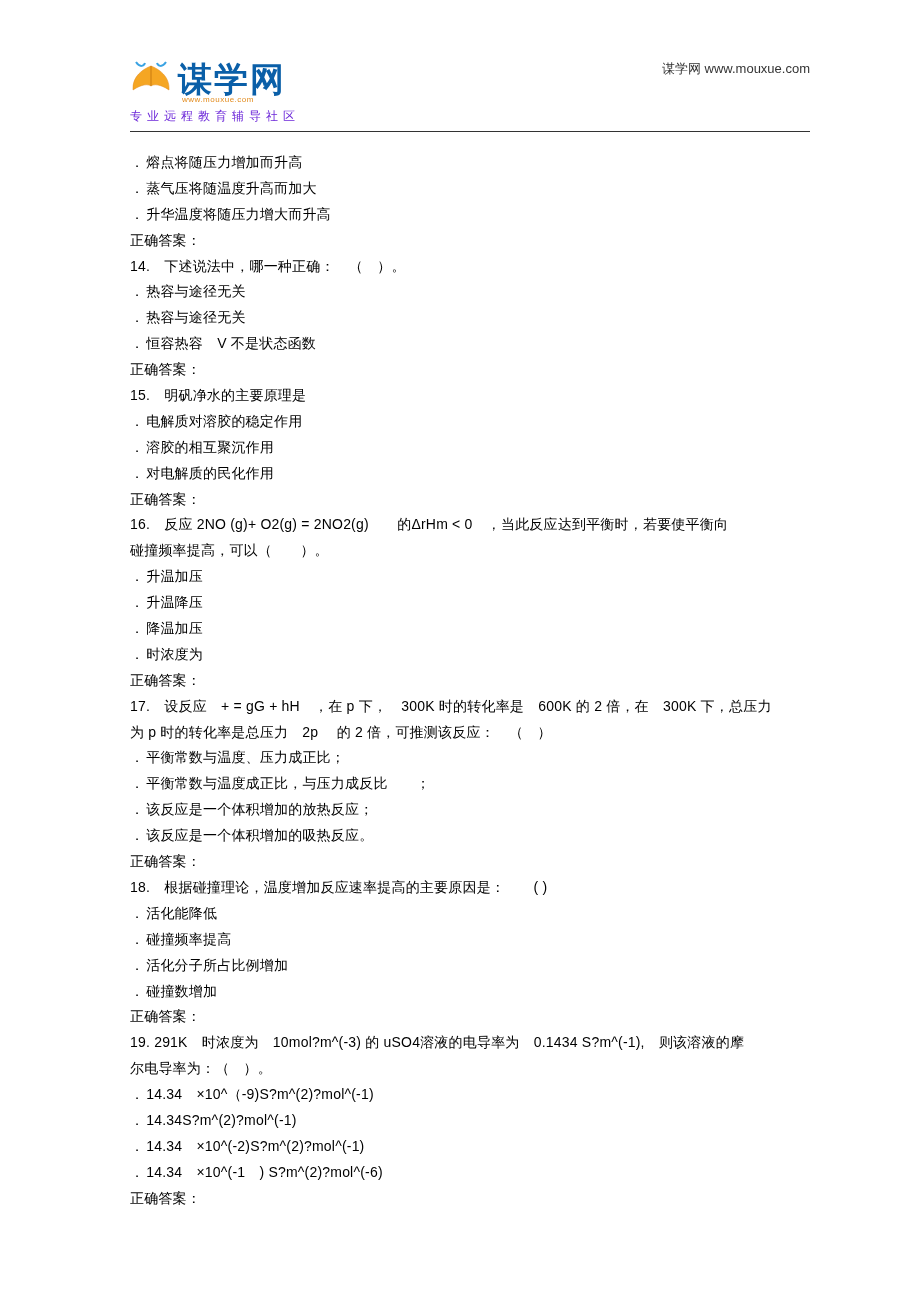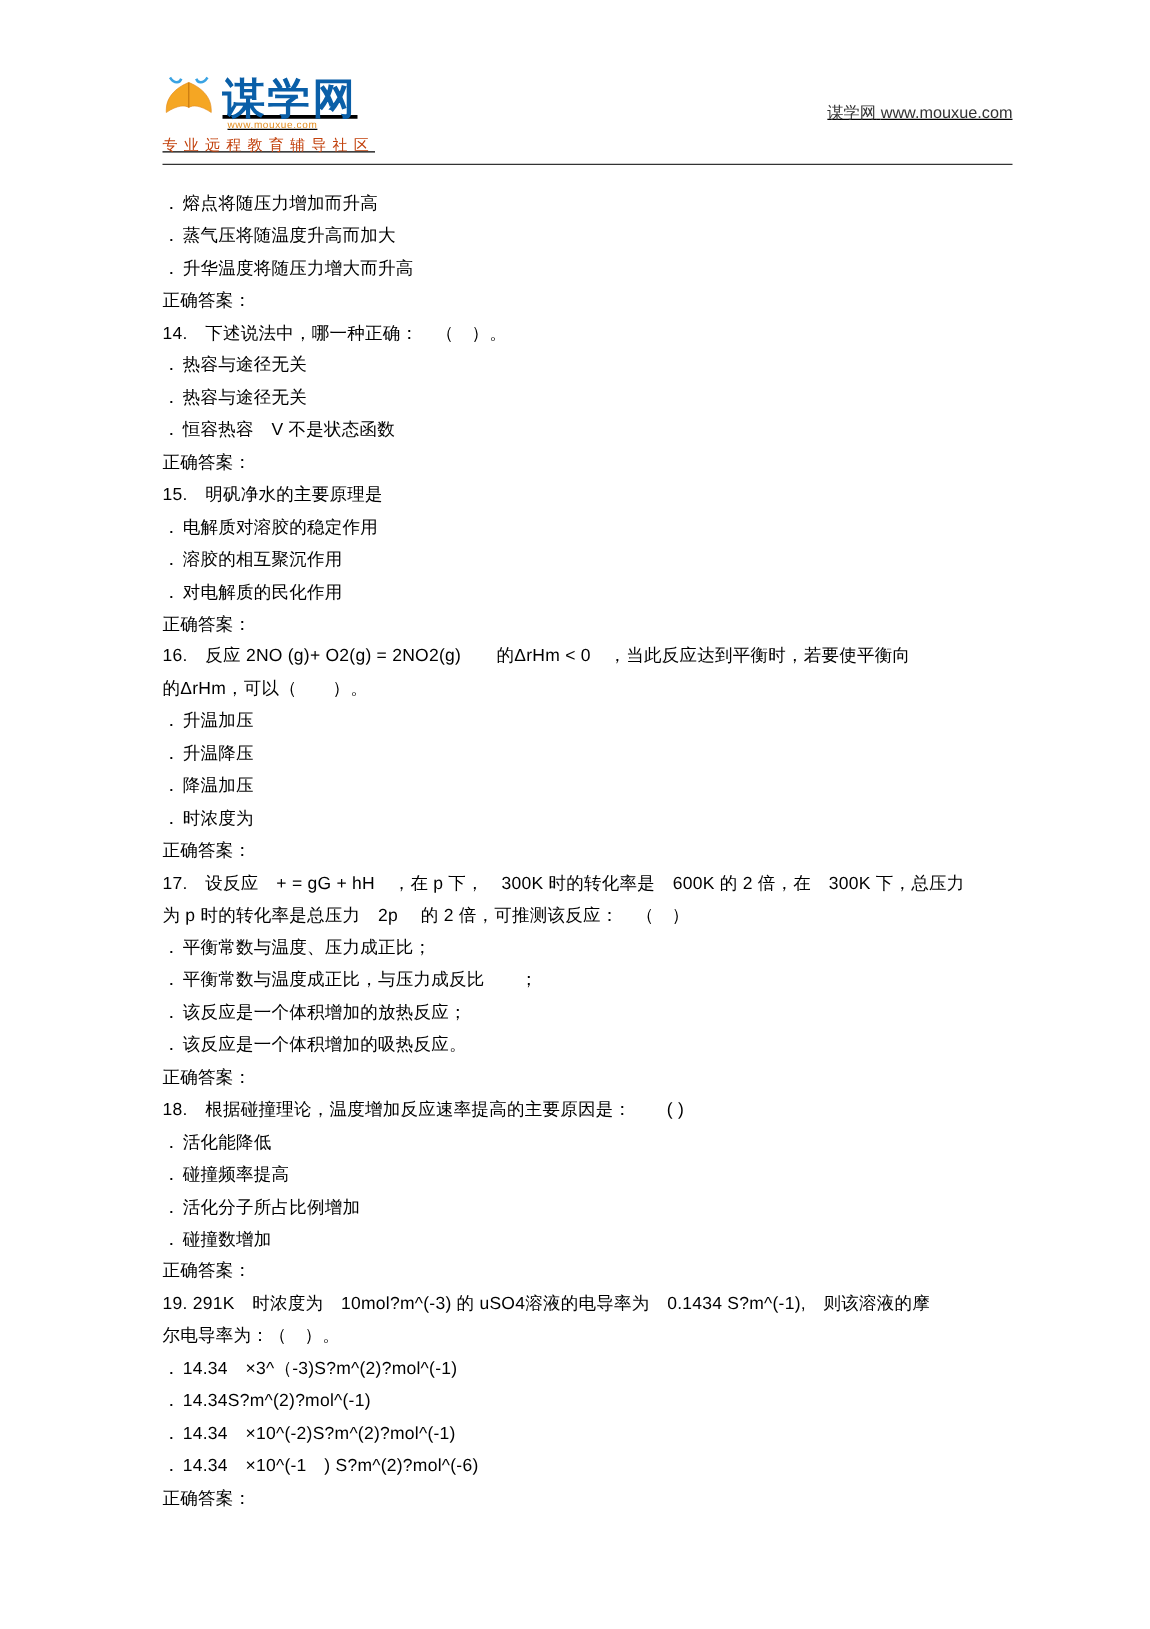--- a/index.html
+++ b/index.html
@@ -9,24 +9,23 @@
     background: #fff;
     width: 920px;
     font-size: 14px;
     color: #000;
   }
   .page {
     padding: 60px 110px 80px 130px;
   }
   .header-row {
     display: flex;
-    align-items: center;
+    align-items: flex-start;
     justify-content: space-between;
     margin-bottom: 6px;
-    text-decoration: underline;
   }
   .logo-block {
     display: flex;
     flex-direction: column;
   }
   .logo-top {
     display: flex;
     align-items: center;
     gap: 6px;
   }
@@ -39,21 +38,21 @@
   }
   .logo-sub {
     font-size: 8px;
     color: #e28a1b;
     letter-spacing: 0.5px;
     margin-left: 52px;
     margin-top: -2px;
   }
   .logo-slogan {
     font-size: 12px;
-    color: #c2410c;
+    color: #6d28d9;
     letter-spacing: 5px;
     margin-top: 4px;
     font-weight: 500;
   }
   .header-right {
     font-size: 13px;
     color: #333;
     padding-bottom: 6px;
   }
   .header-right .link { color: #333; }
@@ -114,21 +113,21 @@
     <p class="indent-opt">恒容热容　V 不是状态函数</p>
     <p>正确答案：</p>
 
     <p><span class="qnum">15.　明矾净水的主要原理是</span></p>
     <p class="indent-opt">电解质对溶胶的稳定作用</p>
     <p class="indent-opt">溶胶的相互聚沉作用</p>
     <p class="indent-opt">对电解质的民化作用</p>
     <p>正确答案：</p>
 
     <p><span class="qnum">16.　反应 2NO (g)+ O2(g) = 2NO2(g)　　的ΔrHm &lt; 0　，当此反应达到平衡时，若要使平衡向</span></p>
-    <p>的ΔrHm，可以（　　）。</p>
+    <p>碰撞频率提高，可以（　　）。</p>
     <p class="indent-opt">升温加压</p>
     <p class="indent-opt">升温降压</p>
     <p class="indent-opt">降温加压</p>
     <p class="indent-opt">时浓度为</p>
     <p>正确答案：</p>
 
     <p><span class="qnum">17.　设反应　+  = gG + hH　，在 p 下，　300K 时的转化率是　600K 的 2 倍，在　300K 下，总压力</span></p>
     <p>为 p 时的转化率是总压力　2p　 的 2 倍，可推测该反应：　（　）</p>
     <p class="indent-opt">平衡常数与温度、压力成正比；</p>
     <p class="indent-opt">平衡常数与温度成正比，与压力成反比　　；</p>
@@ -138,20 +137,20 @@
 
     <p><span class="qnum">18.　根据碰撞理论，温度增加反应速率提高的主要原因是：　　( )</span></p>
     <p class="indent-opt">活化能降低</p>
     <p class="indent-opt">碰撞频率提高</p>
     <p class="indent-opt">活化分子所占比例增加</p>
     <p class="indent-opt">碰撞数增加</p>
     <p>正确答案：</p>
 
     <p><span class="qnum">19. 291K　时浓度为　10mol?m^(-3)  的 uSO4溶液的电导率为　0.1434 S?m^(-1),　则该溶液的摩</span></p>
     <p>尔电导率为：（　）。</p>
-    <p class="indent-opt">14.34　×3^（-3)S?m^(2)?mol^(-1)</p>
+    <p class="indent-opt">14.34　×10^（-9)S?m^(2)?mol^(-1)</p>
     <p class="indent-opt">14.34S?m^(2)?mol^(-1)</p>
     <p class="indent-opt">14.34　×10^(-2)S?m^(2)?mol^(-1)</p>
     <p class="indent-opt">14.34　×10^(-1　) S?m^(2)?mol^(-6)</p>
     <p>正确答案：</p>
 
   </div>
 </div>
 
 </body></html>

